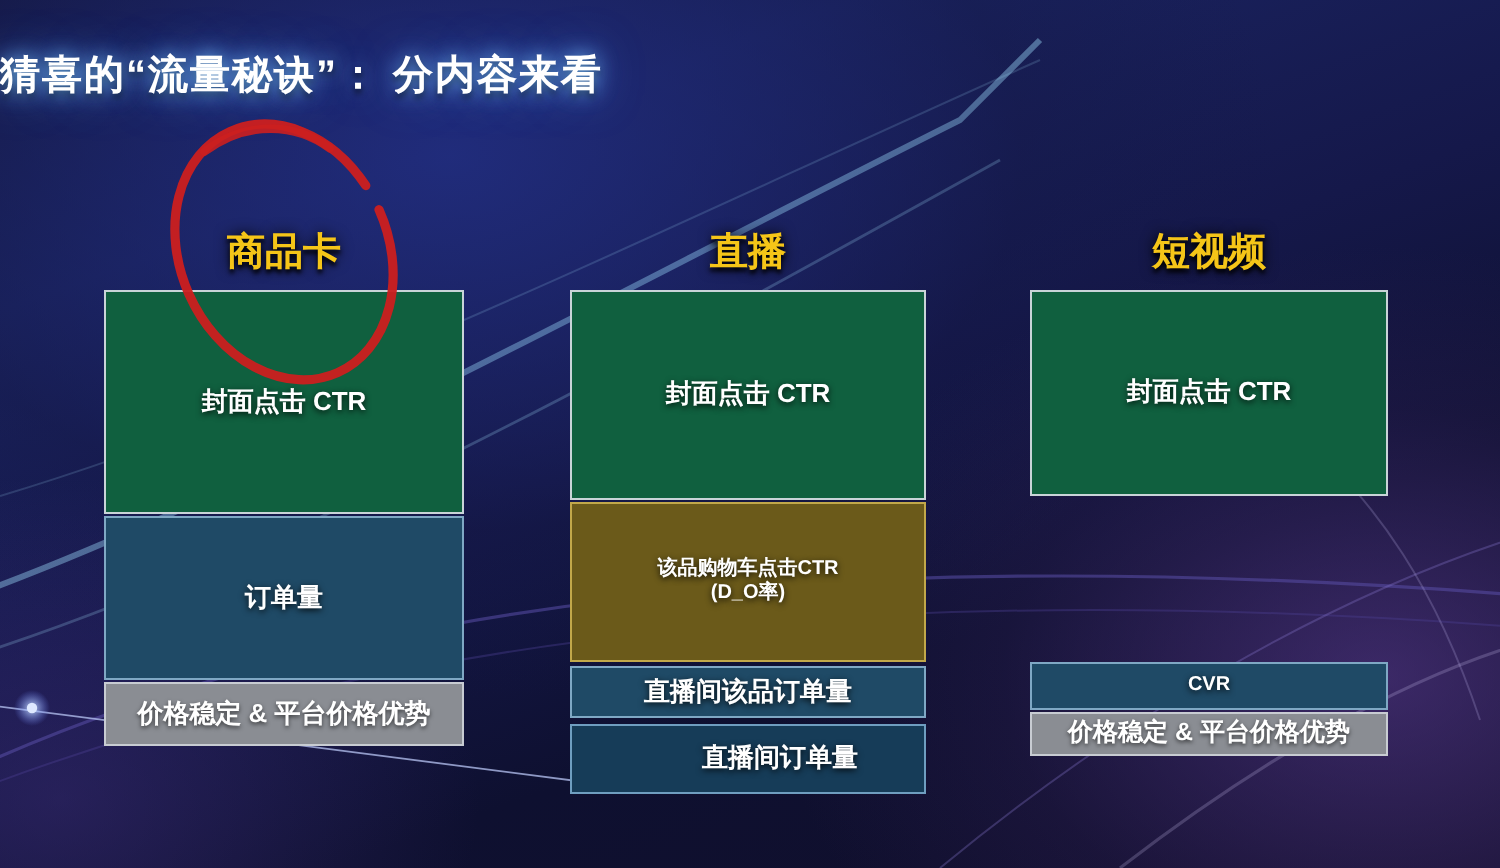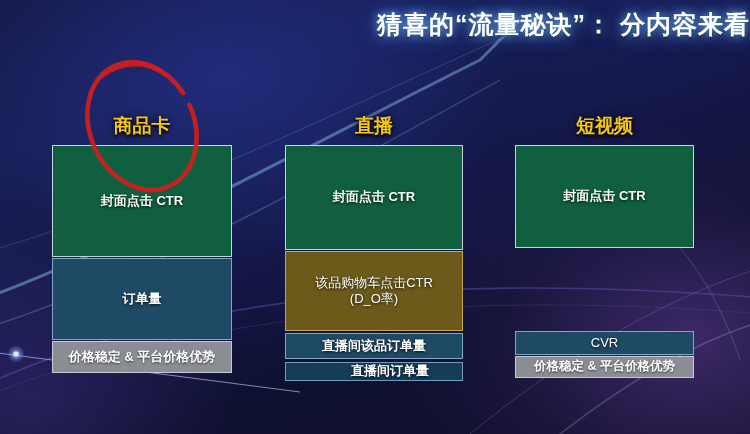--- a/index.html
+++ b/index.html
@@ -13,22 +13,22 @@
     background:
       radial-gradient(ellipse 420px 300px at 92% 78%, rgba(96,62,150,0.55) 0%, rgba(60,38,100,0.22) 45%, rgba(0,0,0,0) 72%),
       radial-gradient(ellipse 300px 230px at 4% 92%, rgba(70,50,130,0.40) 0%, rgba(0,0,0,0) 70%),
       radial-gradient(ellipse 520px 340px at 30% 18%, rgba(34,46,130,0.80) 0%, rgba(20,24,70,0.35) 55%, rgba(0,0,0,0) 80%),
       linear-gradient(160deg,#151a46 0%,#1a2360 22%,#15184a 48%,#0e1030 70%,#120f2c 100%);
   }
   
   .bgsvg{position:absolute;inset:0;width:750px;height:434px;pointer-events:none;}
   
   .title{
-    position:absolute;left:0;top:8px;width:750px;text-align:right;
-    font-size:25px;font-weight:bold;letter-spacing:1px;
+    position:absolute;left:0;top:24px;width:750px;text-align:left;
+    font-size:20px;font-weight:bold;letter-spacing:1px;
     color:#ffffff;
     text-shadow:0 0 10px rgba(120,190,255,.95),0 0 22px rgba(70,140,255,.7),0 2px 3px rgba(0,0,0,.85);
   }
   
   .col{position:absolute;}
   .colhead{
     position:absolute;width:100%;text-align:center;top:-32px;
     font-size:19px;font-weight:bold;color:#f5c518;
     text-shadow:0 0 7px rgba(0,0,0,.95),0 2px 2px rgba(0,0,0,.9);
   }
@@ -39,21 +39,21 @@
     text-shadow:0 1px 3px rgba(0,0,0,.85);
   }
   .b-green{background:#10603f;border:1px solid #c9d4d8;}
   .b-olive{background:#6b5a1a;border:1px solid #c2a84a;}
   .b-blue {background:#1f4a66;border:1px solid #7fa8c4;}
   .b-blue2{background:#163c58;border:1px solid #6f9ec0;}
   .b-gray {background:#8a8d93;border:1px solid #c8ccd2;}
   .b-gray .txt{text-shadow:0 1px 2px rgba(0,0,0,.6);}
   .txt{display:block;padding:0 6px;}
   .fs15{font-size:13px;font-weight:bold;}
-  .fs14{font-size:13px;font-weight:normal;}
+  .fs14{font-size:10px;font-weight:bold;}
   .fs13{font-size:13px;font-weight:bold;}
   .fs12{font-size:12.5px;font-weight:bold;}
   
   .redmark{position:absolute;left:56px;top:58px;width:172px;height:136px;pointer-events:none;}
 </style>
 </head>
 <body>
 
 <div id="slide">
 
@@ -109,21 +109,21 @@
     <div class="blk b-green" style="top:0;height:105px;width:178px;">
       <span class="txt fs15">封面点击 CTR</span>
     </div>
     <div class="blk b-olive" style="top:106px;height:80px;width:178px;flex-direction:column;">
       <span class="txt fs14">该品购物车点击CTR</span>
       <span class="txt fs14">(D_O率)</span>
     </div>
     <div class="blk b-blue" style="top:188px;height:26px;width:178px;">
       <span class="txt fs13">直播间该品订单量</span>
     </div>
-    <div class="blk b-blue2" style="top:217px;height:19px;width:178px;padding-left:32px;">
+    <div class="blk b-blue2" style="top:217px;height:35px;width:178px;padding-left:32px;">
       <span class="txt fs13">直播间订单量</span>
     </div>
   </div>
 
   <div class="col" style="left:515px;top:145px;width:179px;height:234px;">
     <div class="colhead">短视频</div>
 
     <div class="blk b-green" style="top:0;height:103px;width:179px;">
       <span class="txt fs15">封面点击 CTR</span>
     </div>

